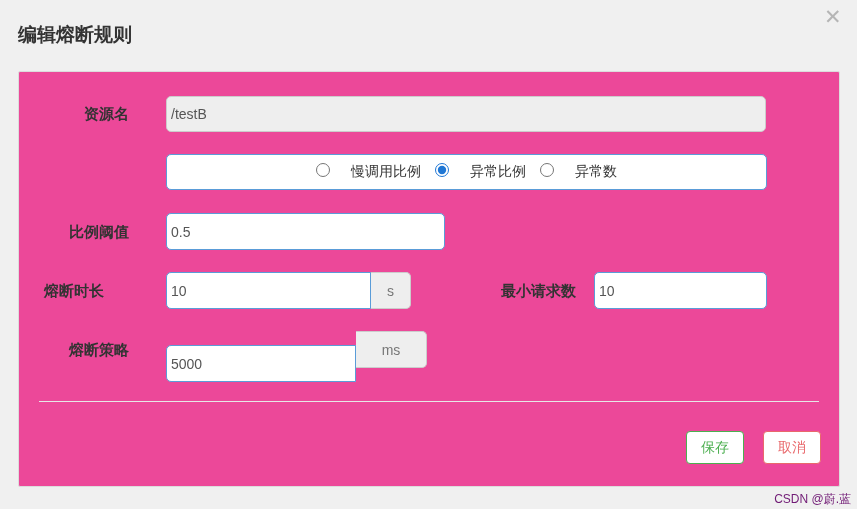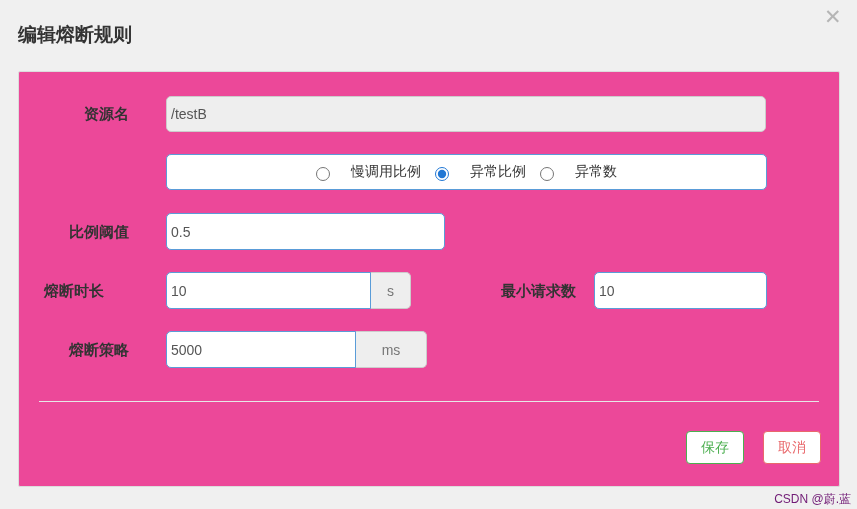--- a/index.html
+++ b/index.html
@@ -16,21 +16,21 @@
   .form-label { position:absolute; left:0; width:110px; text-align:right; font-size:15px; font-weight:bold; color:#333; }
   .lh36 { line-height:36px; } .lh37 { line-height:37px; }
 
   .field { position:absolute; font-size:14px; color:#555; border-radius:5px; border:1px solid #5a9cd8; background:#fff; padding:0 4px; outline:none; font-family:"Liberation Sans","DejaVu Sans",sans-serif; }
   .field.disabled { background:#eee; border-color:#ccc; color:#555; }
   .field.has-addon { border-radius:5px 0 0 5px; }
 
   .addon { position:absolute; background:#eee; border:1px solid #ccc; border-left:none; border-radius:0 5px 5px 0; color:#777; font-size:14px; display:flex; align-items:center; justify-content:center; }
 
   .radio-group { position:absolute; left:147px; top:82px; width:601px; height:36px; border:1px solid #5a9cd8; border-radius:5px; background:#fff; display:flex; align-items:center; justify-content:center; gap:14px; }
-  .radio-opt { display:flex; align-items:flex-end; gap:21px; font-size:14px; color:#333; cursor:pointer; }
+  .radio-opt { display:flex; align-items:flex-start; gap:21px; font-size:14px; color:#333; cursor:pointer; }
   .radio-opt input { width:14px; height:14px; accent-color:#2077d4; margin:0; }
 
   .divider { position:absolute; left:20px; right:20px; top:329px; height:1px; background:#e7e7e7; }
 
   .btn { position:absolute; top:359px; width:58px; height:33px; background:#fff; border-radius:4px; font-size:14px; cursor:pointer; font-family:"Liberation Sans","DejaVu Sans",sans-serif; }
   .btn-save { left:667px; border:1px solid #4caf50; color:#4caf50; }
   .btn-cancel { left:744px; border:1px solid #e9686b; color:#e9686b; }
 
   .watermark { position:absolute; right:6px; bottom:1px; font-size:12px; color:#701a75; }
 </style>
@@ -66,21 +66,21 @@
     <input class="field" style="left: 147px; top: 141px; width: 279px; height: 37px;" value="0.5">
 
     <div class="form-label lh37" style="top:200px;text-align:center;">熔断时长</div>
     <input class="field has-addon" style="left: 147px; top: 200px; width: 205px; height: 37px;" value="10">
     <div class="addon" style="left:352px; top:200px; width:40px; height:37px;">s</div>
 
     <div class="form-label lh37" style="left:450px; top:200px; width:107px;">最小请求数</div>
     <input class="field" style="left: 575px; top: 200px; width: 173px; height: 37px;" value="10">
 
     <div class="form-label lh37" style="top:259px;">熔断策略</div>
-    <input class="field has-addon" style="left: 147px; top: 259px; width: 190px; height: 37px;" value="5000">
+    <input class="field has-addon" style="left: 147px; top: 273px; width: 190px; height: 37px;" value="5000">
     <div class="addon" style="left:337px; top:259px; width:71px; height:37px;">ms</div>
 
     <div class="divider"></div>
 
     <button class="btn btn-save">保存</button>
     <button class="btn btn-cancel">取消</button>
   </div>
 
   <div class="watermark">CSDN @蔚.蓝</div>
 </div>

